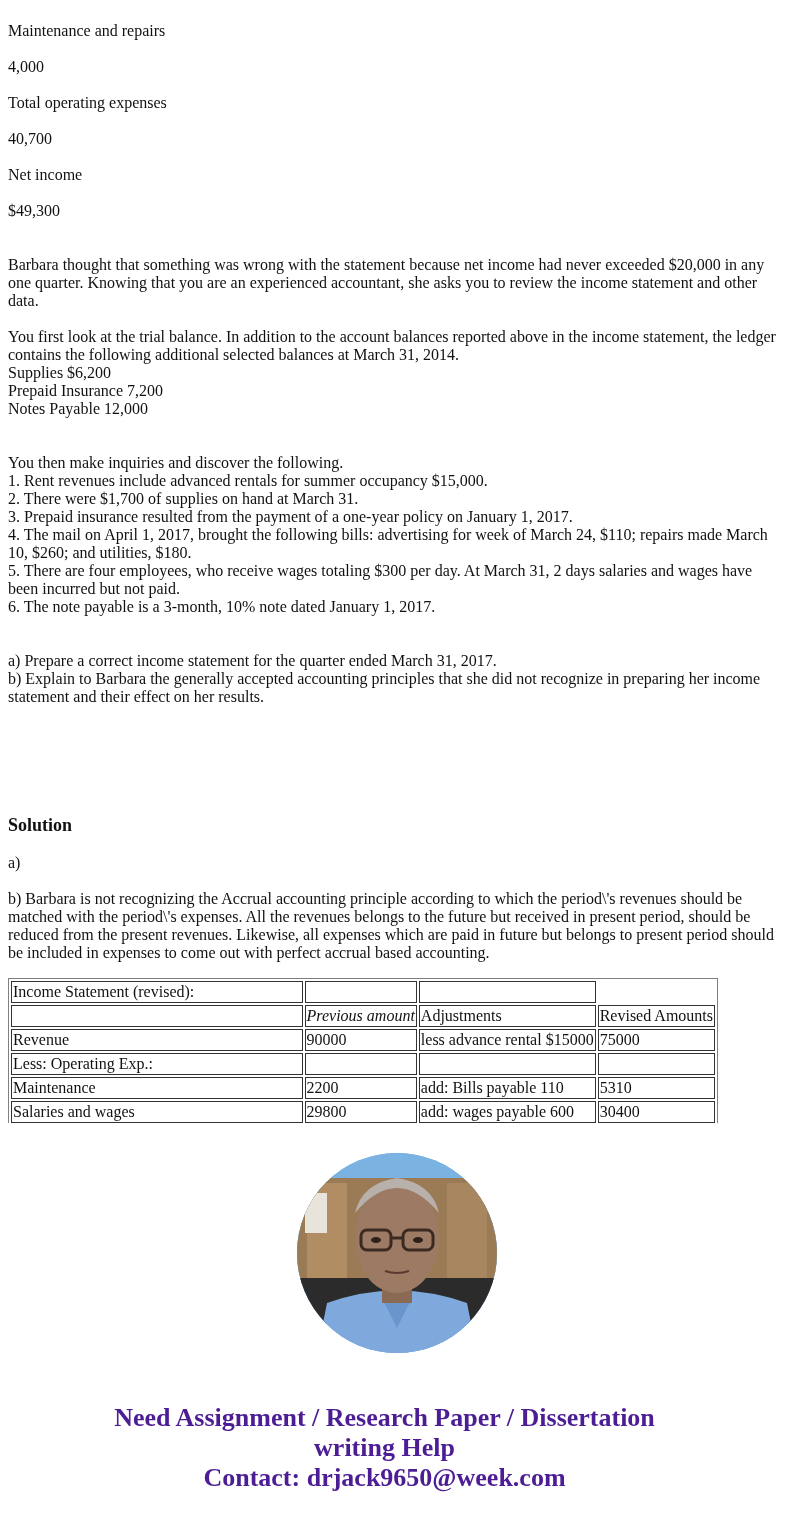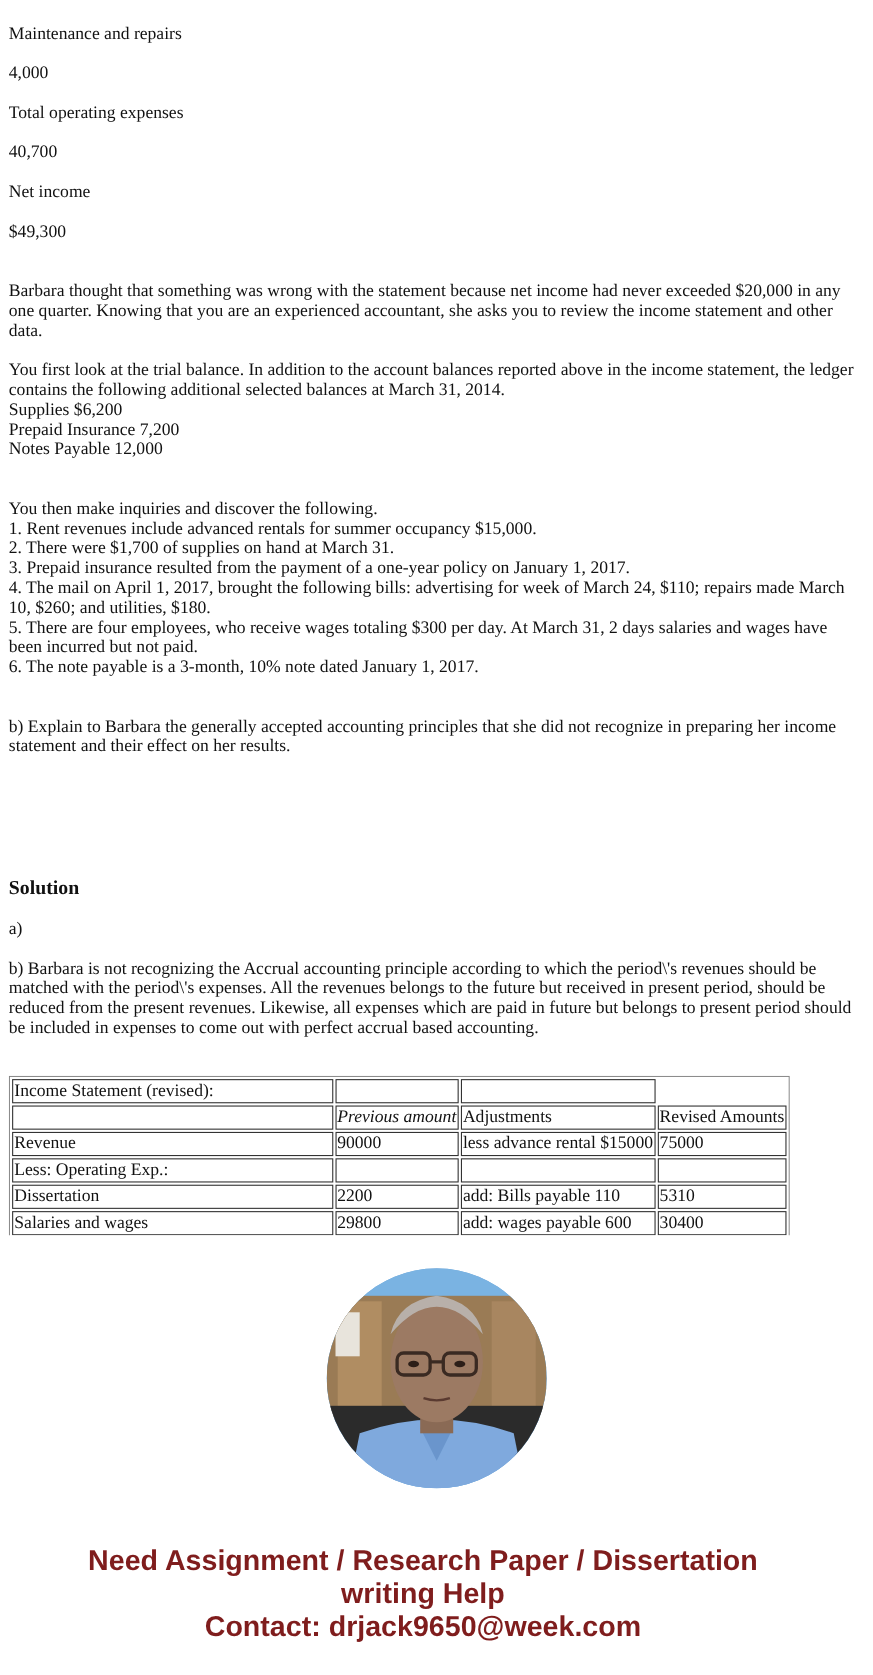--- a/index.html
+++ b/index.html
@@ -75,25 +75,25 @@
       border-radius: 50%;
       overflow: hidden;
       background: #6fa6d8;
     }
     .promo {
       position: absolute;
       left: 0;
       top: 1403px;
       width: 769px;
       text-align: center;
-      font-family: Liberation Sans, sans-serif;
+      font-family: Liberation Serif, serif;
       font-weight: bold;
       font-size: 26px;
       line-height: 30px;
-      color: #7f1d1d;
+      color: #4c1d95;
     }
     .promo span { display: block; }
   </style>
 </head>
 <body>
 
 <div class="doc">
   <div class="cut-top">900</div>
 
   <p>Maintenance and repairs</p>
@@ -122,20 +122,21 @@
     <span class="line">2. There were $1,700 of supplies on hand at March 31.</span>
     <span class="line">3. Prepaid insurance resulted from the payment of a one-year policy on January 1, 2017.</span>
     <span class="line">4. The mail on April 1, 2017, brought the following bills: advertising for week of March 24, $110; repairs made March 10, $260; and utilities, $180.</span>
     <span class="line">5. There are four employees, who receive wages totaling $300 per day. At March 31, 2 days salaries and wages have been incurred but not paid.</span>
     <span class="line">6. The note payable is a 3-month, 10% note dated January 1, 2017.</span>
   </div>
 
   <div class="gap-36"></div>
 
   <div>
+    <span class="line">a) Prepare a correct income statement for the quarter ended March 31, 2017.</span>
     <span class="line">b) Explain to Barbara the generally accepted accounting principles that she did not recognize in preparing her income statement and their effect on her results.</span>
   </div>
 
   <div style="height:108px;"></div>
 
   <h3 class="solution-heading">Solution</h3>
 
   <p>a)</p>
 
   <p>b) Barbara is not recognizing the Accrual accounting principle according to which the period\'s revenues should be matched with the period\'s expenses. All the revenues belongs to the future but received in present period, should be reduced from the present revenues. Likewise, all expenses which are paid in future but belongs to present period should be included in expenses to come out with perfect accrual based accounting.</p>
@@ -161,21 +162,21 @@
       <td>less advance rental $15000</td>
       <td>75000</td>
     </tr>
     <tr>
       <td>Less: Operating Exp.:</td>
       <td></td>
       <td></td>
       <td></td>
     </tr>
     <tr>
-      <td>Dissertation</td>
+      <td>Maintenance</td>
       <td>2200</td>
       <td>add: Bills payable 110</td>
       <td>5310</td>
     </tr>
     <tr>
       <td>Salaries and wages</td>
       <td>29800</td>
       <td>add: wages payable 600</td>
       <td>30400</td>
     </tr>

